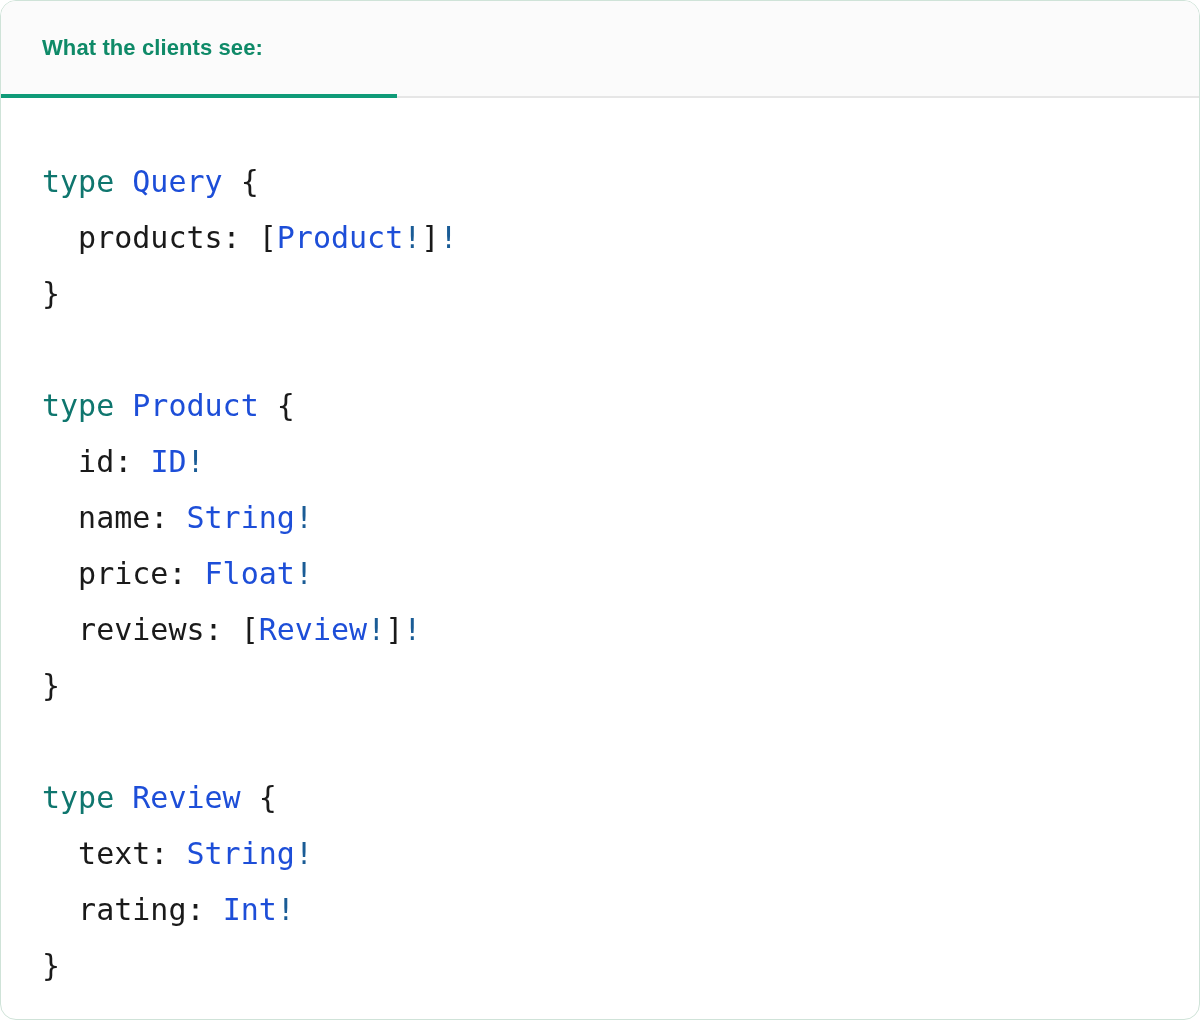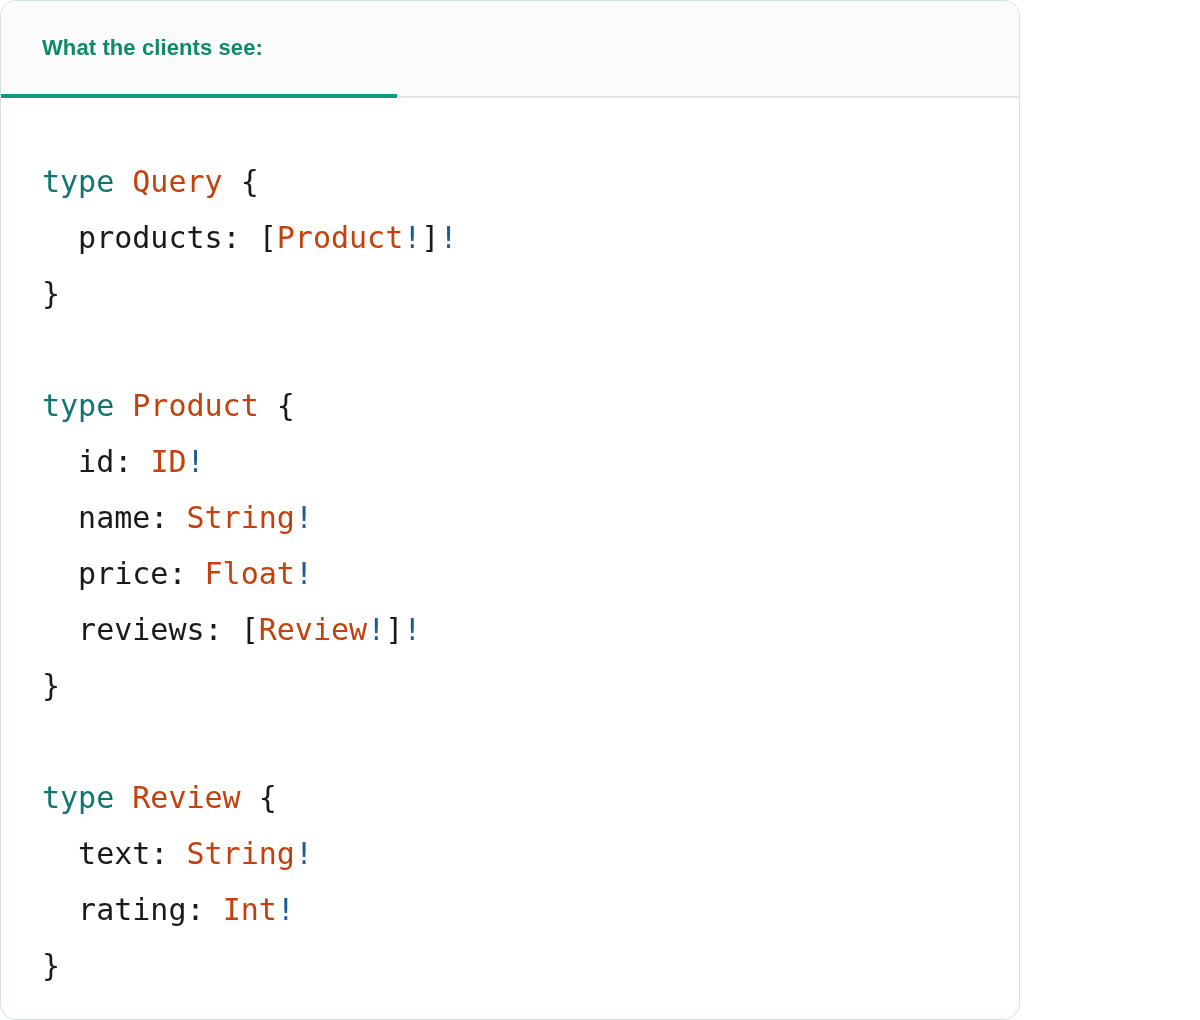--- a/index.html
+++ b/index.html
@@ -10,21 +10,21 @@
   body {
     width: 1200px;
     height: 1020px;
     font-family: "Liberation Sans", sans-serif;
     -webkit-font-smoothing: antialiased;
   }
 
   .card {
     position: relative;
     box-sizing: border-box;
-    width: 1020px;
+    width: 1200px;
     height: 1020px;
     background: #ffffff;
     border: 1px solid #cfe3d8;
     border-radius: 16px;
     overflow: hidden;
   }
 
   
   .tabbar {
     position: relative;
@@ -65,21 +65,21 @@
   }
   .code .ln {
     display: block;
     min-height: 56px;
   }
   .code .ln.blank {
     height: 56px;
   }
 
   .kw    { color: #0f766e; }   
-  .tname { color: #c2410c; text-align: center; }   
+  .tname { color: #1d4ed8; text-align: center; }   
   .bang  { color: #1a5c96; }   
   .punc  { color: #1a1a1a; }   
 </style>
 </head>
 <body>
 
 <div class="card">
 
   <div class="tabbar">
     <div class="tab">

